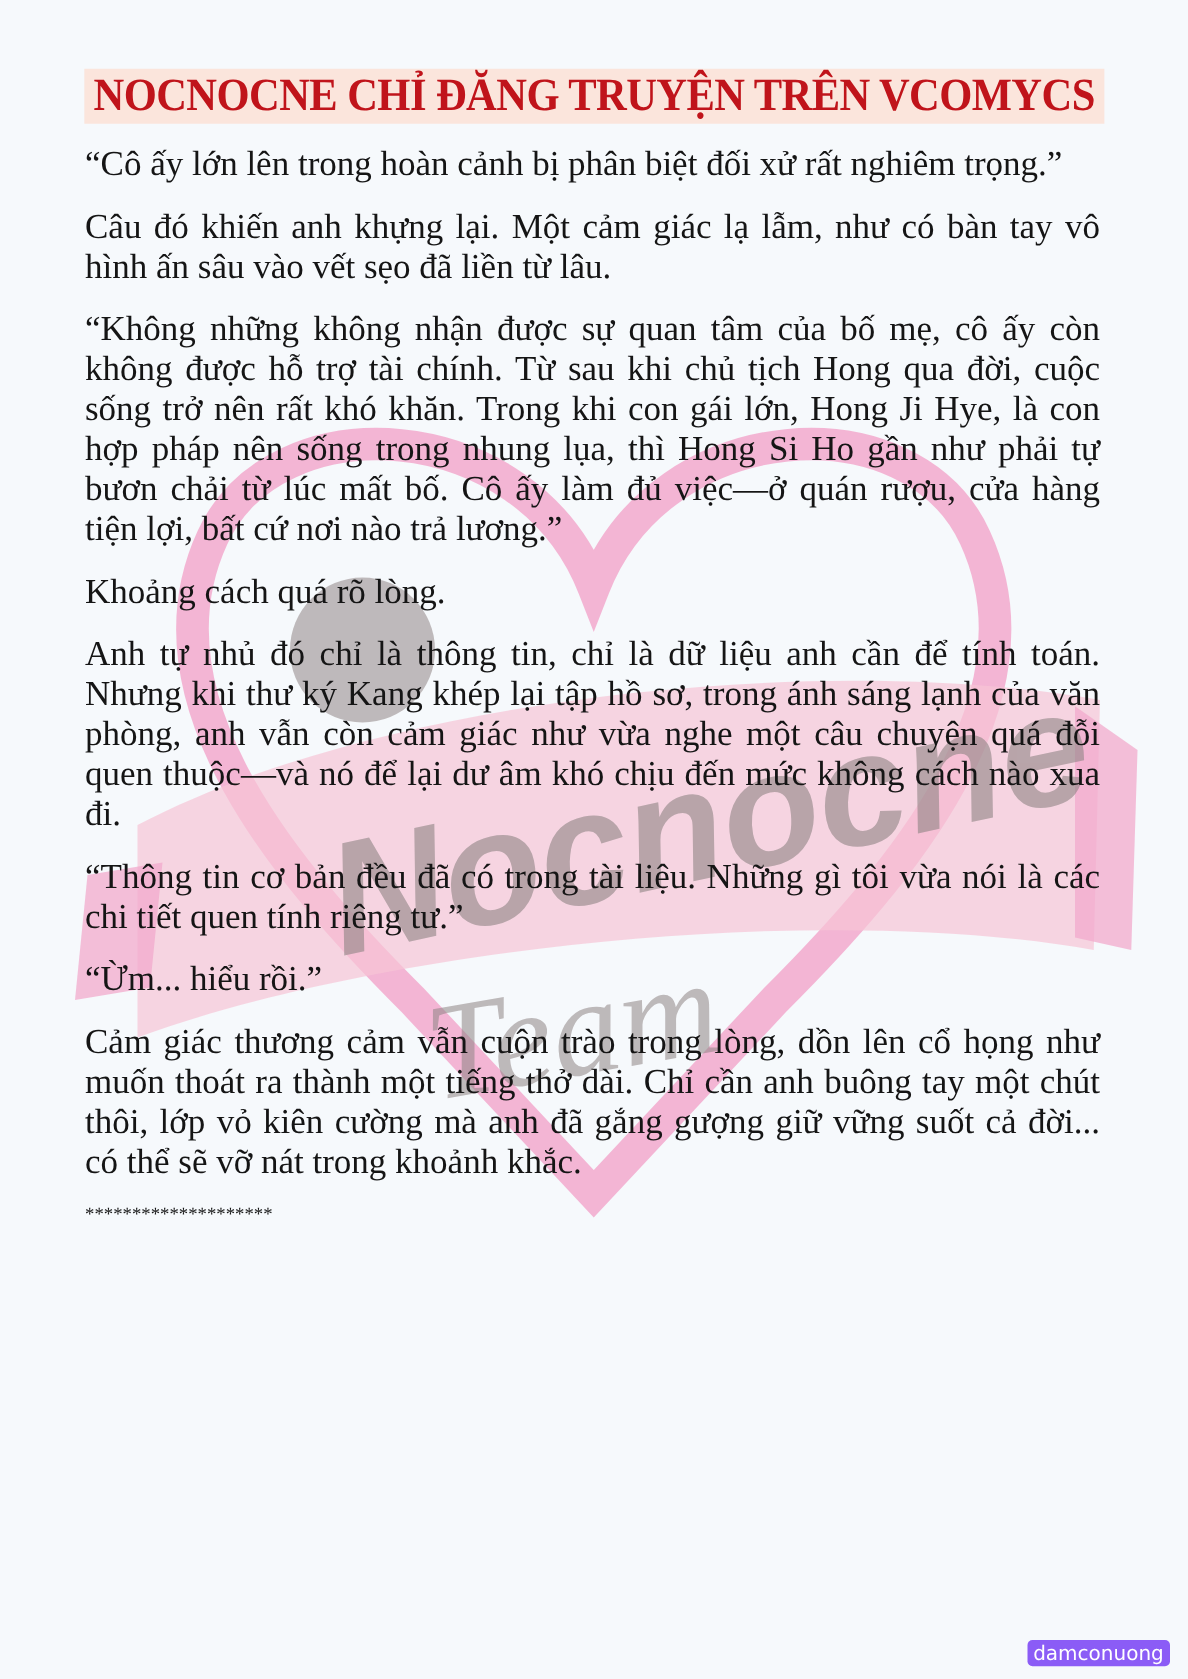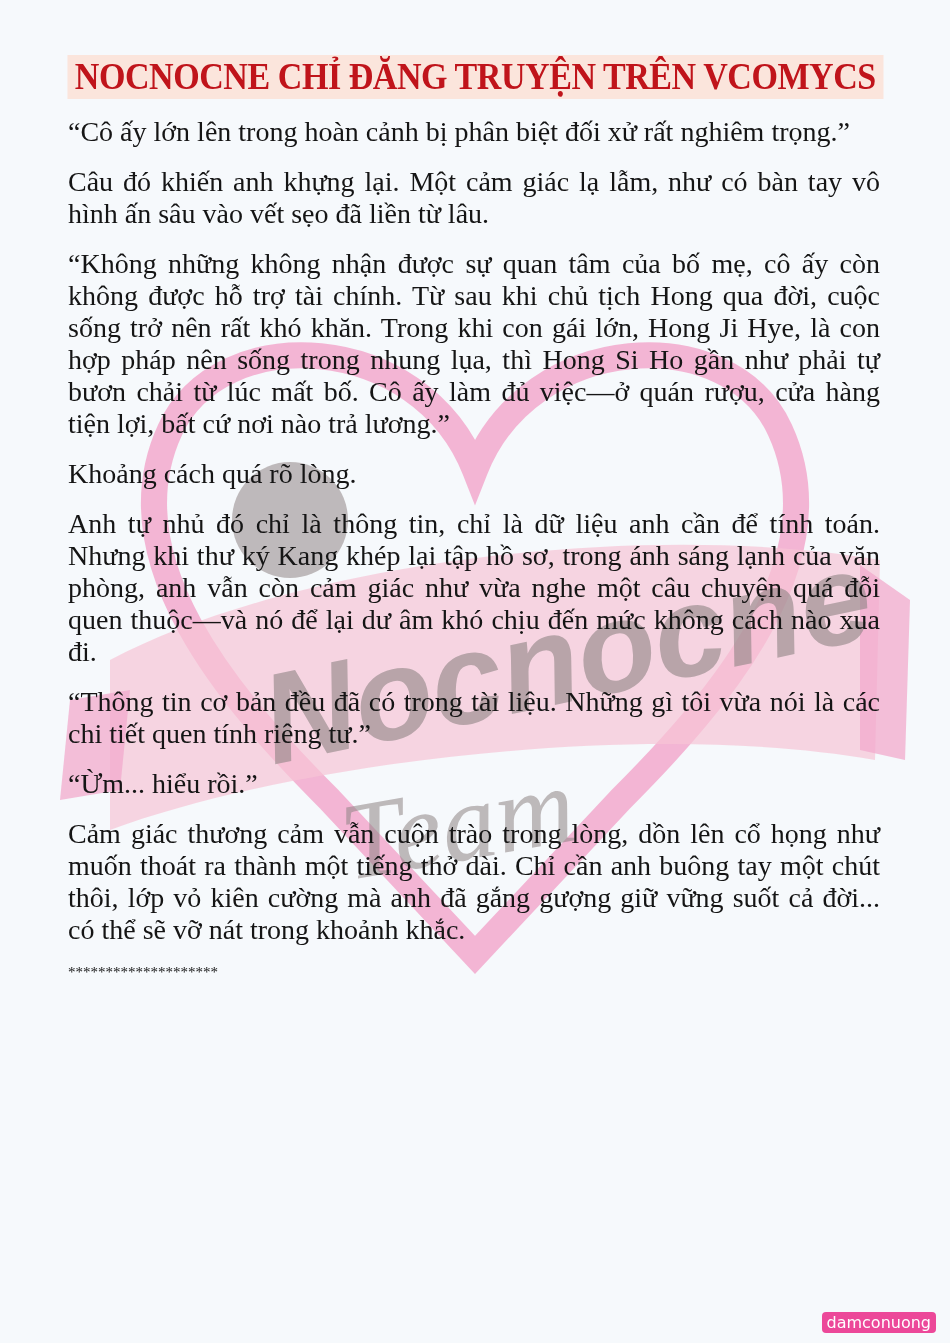--- a/index.html
+++ b/index.html
@@ -31,21 +31,21 @@
   .stars { font-size: 15px; letter-spacing: 0px; margin-top: 10px; }
   .logo-left {
     position: absolute; left: 28px; top: 1344px; z-index: 2;
     font-family: "DejaVu Sans", sans-serif; font-style: italic; font-weight: bold;
     font-size: 32px; color: #7e8fd0; letter-spacing: -1px;
     text-shadow: 1px 1px 0 #c6cff0;
   }
   .logo-right {
     position: absolute; right: 14px; top: 1312px; z-index: 2;
     font-family: "DejaVu Sans", sans-serif; font-size: 16px; color: #ffffff;
-    background: #ec4899; padding: 1px 5px; border-radius: 4px;
+    background: #8b5cf6; padding: 1px 5px; border-radius: 4px;
   }
 </style>
 </head>
 <body>
 
 <svg class="watermark" viewBox="0 0 950 1343" xmlns="http://www.w3.org/2000/svg">
   <path d="M475 470 C 420 330, 220 320, 170 430 C 110 560, 230 700, 330 800 L 475 955 L 620 800 C 720 700, 840 560, 780 430 C 730 320, 530 330, 475 470 Z" fill="none" stroke="#f2a9cc" stroke-width="26" opacity="0.85"></path>
   <path d="M110 660 C 300 560, 650 520, 880 560 L 875 760 C 650 720, 300 760, 110 830 Z" fill="#f6c4d6" opacity="0.7"></path>
   <path d="M70 700 L 130 690 L 120 790 L 60 800 Z" fill="#f2a9cc" opacity="0.75"></path>
   <path d="M860 565 L 910 600 L 905 760 L 860 750 Z" fill="#f2a9cc" opacity="0.75"></path>

